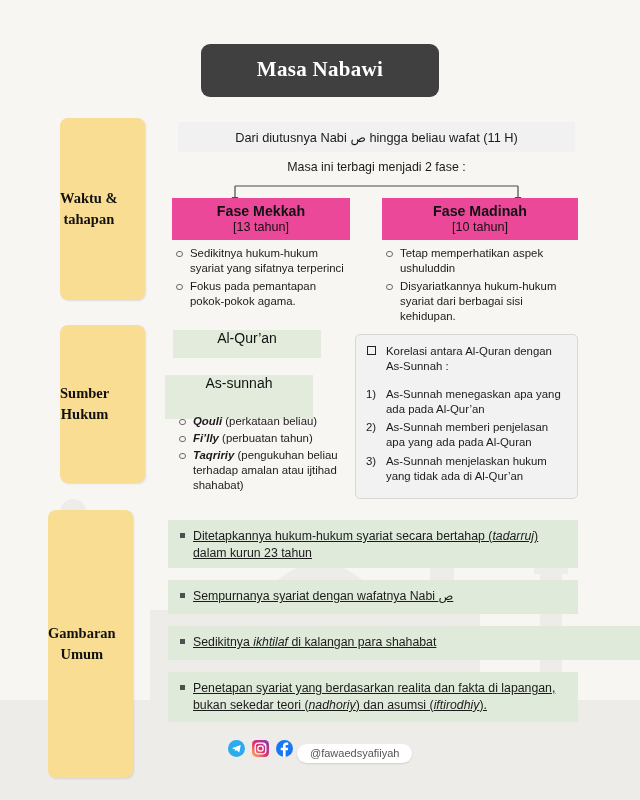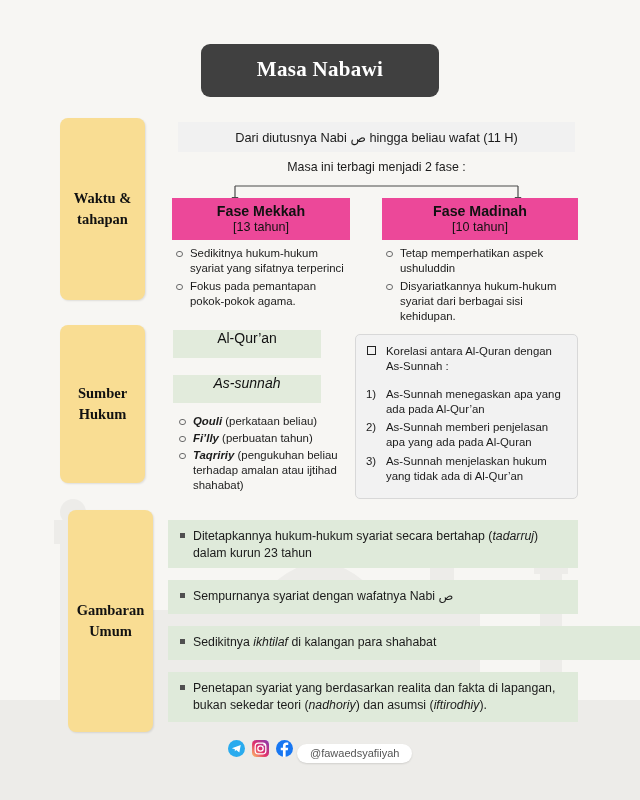--- a/index.html
+++ b/index.html
@@ -30,31 +30,31 @@
     padding:13px 56px 15px;
     border-radius:9px;
   }
 
   
   .ylabel{
     position:absolute;
     background:#f9dd93;
     border-radius:8px;
     box-shadow:1px 1px 2px rgba(0,0,0,.10);
-    display:flex;align-items:center;justify-content:center;
+    display:flex;align-items:center;justify-content:flex-start;
     text-align:center;
     font-family:"Liberation Serif", serif;
     font-weight:bold;
     font-size:14.5px;
     color:#111;
     line-height:1.45;
   }
   #yl-1{left:60px;top:118px;width:85px;height:182px;}
   #yl-2{left:60px;top:325px;width:85px;height:158px;}
-  #yl-3{left:68px;top:510px;width:85px;height:222px;}
+  #yl-3{left:48px;top:510px;width:85px;height:268px;}
 
   
   .banner{
     position:absolute;left:178px;top:122px;width:397px;height:30px;
     background:#f1f1f1;
     display:flex;align-items:center;justify-content:center;
     font-size:12.8px;color:#1b1b1b;
   }
   .sub-note{
     position:absolute;left:178px;top:160px;width:397px;
@@ -83,21 +83,21 @@
     width:4.5px;height:4.5px;border:1px solid #6b6b6b;border-radius:50%;
   }
 
   
   .srcbox{
     position:absolute;background:#e2ebdc;
     display:flex;align-items:flex-start;justify-content:center;
     font-size:14px;color:#111;
   }
   #src-quran{left:173px;top:330px;width:148px;height:28px;}
-  #src-sunnah{left:173px;top:375px;width:148px;height:28px;font-style:italic;}
+  #src-sunnah{left:165px;top:375px;width:148px;height:44px;}
   #sunnah-list{position:absolute;left:173px;top:408px;width:172px;}
   #sunnah-list li{padding-left:20px;margin-bottom:2px;font-size:11.4px;}
   #sunnah-list li:before{left:6px;}
   .term{font-weight:bold;font-style:italic;}
 
   .korelasi{
     position:absolute;left:355px;top:334px;width:223px;
     background:#f2f2f2;border:1px solid #d8d8d8;border-radius:5px;
     padding:9px 10px 11px;box-sizing:border-box;
   }
@@ -119,21 +119,21 @@
     position:absolute;left:0;top:0;font-size:11.4px;
   }
 
   
   .gbox{
     position:absolute;left:168px;background:#dfeada;
     box-sizing:border-box;padding:8px 12px 9px 12px;
   }
   .gbox p{
     margin:0;position:relative;padding-left:13px;
-    font-size:12.3px;line-height:1.38;color:#1b1b1b;
+    font-size:12.3px;line-height:1.38;color:#1b1b1b;text-decoration:underline;
   }
   .gbox p:before{
     content:"";position:absolute;left:0;top:5px;
     width:4.5px;height:4.5px;background:#4f4f4f;
   }
   #g-1{top:520px;width:410px;height:48px;}
   #g-2{top:580px;width:410px;height:34px;}
   #g-3{top:626px;width:486px;height:34px;}
   #g-4{top:672px;width:410px;height:50px;}
   .it{font-style:italic;}

